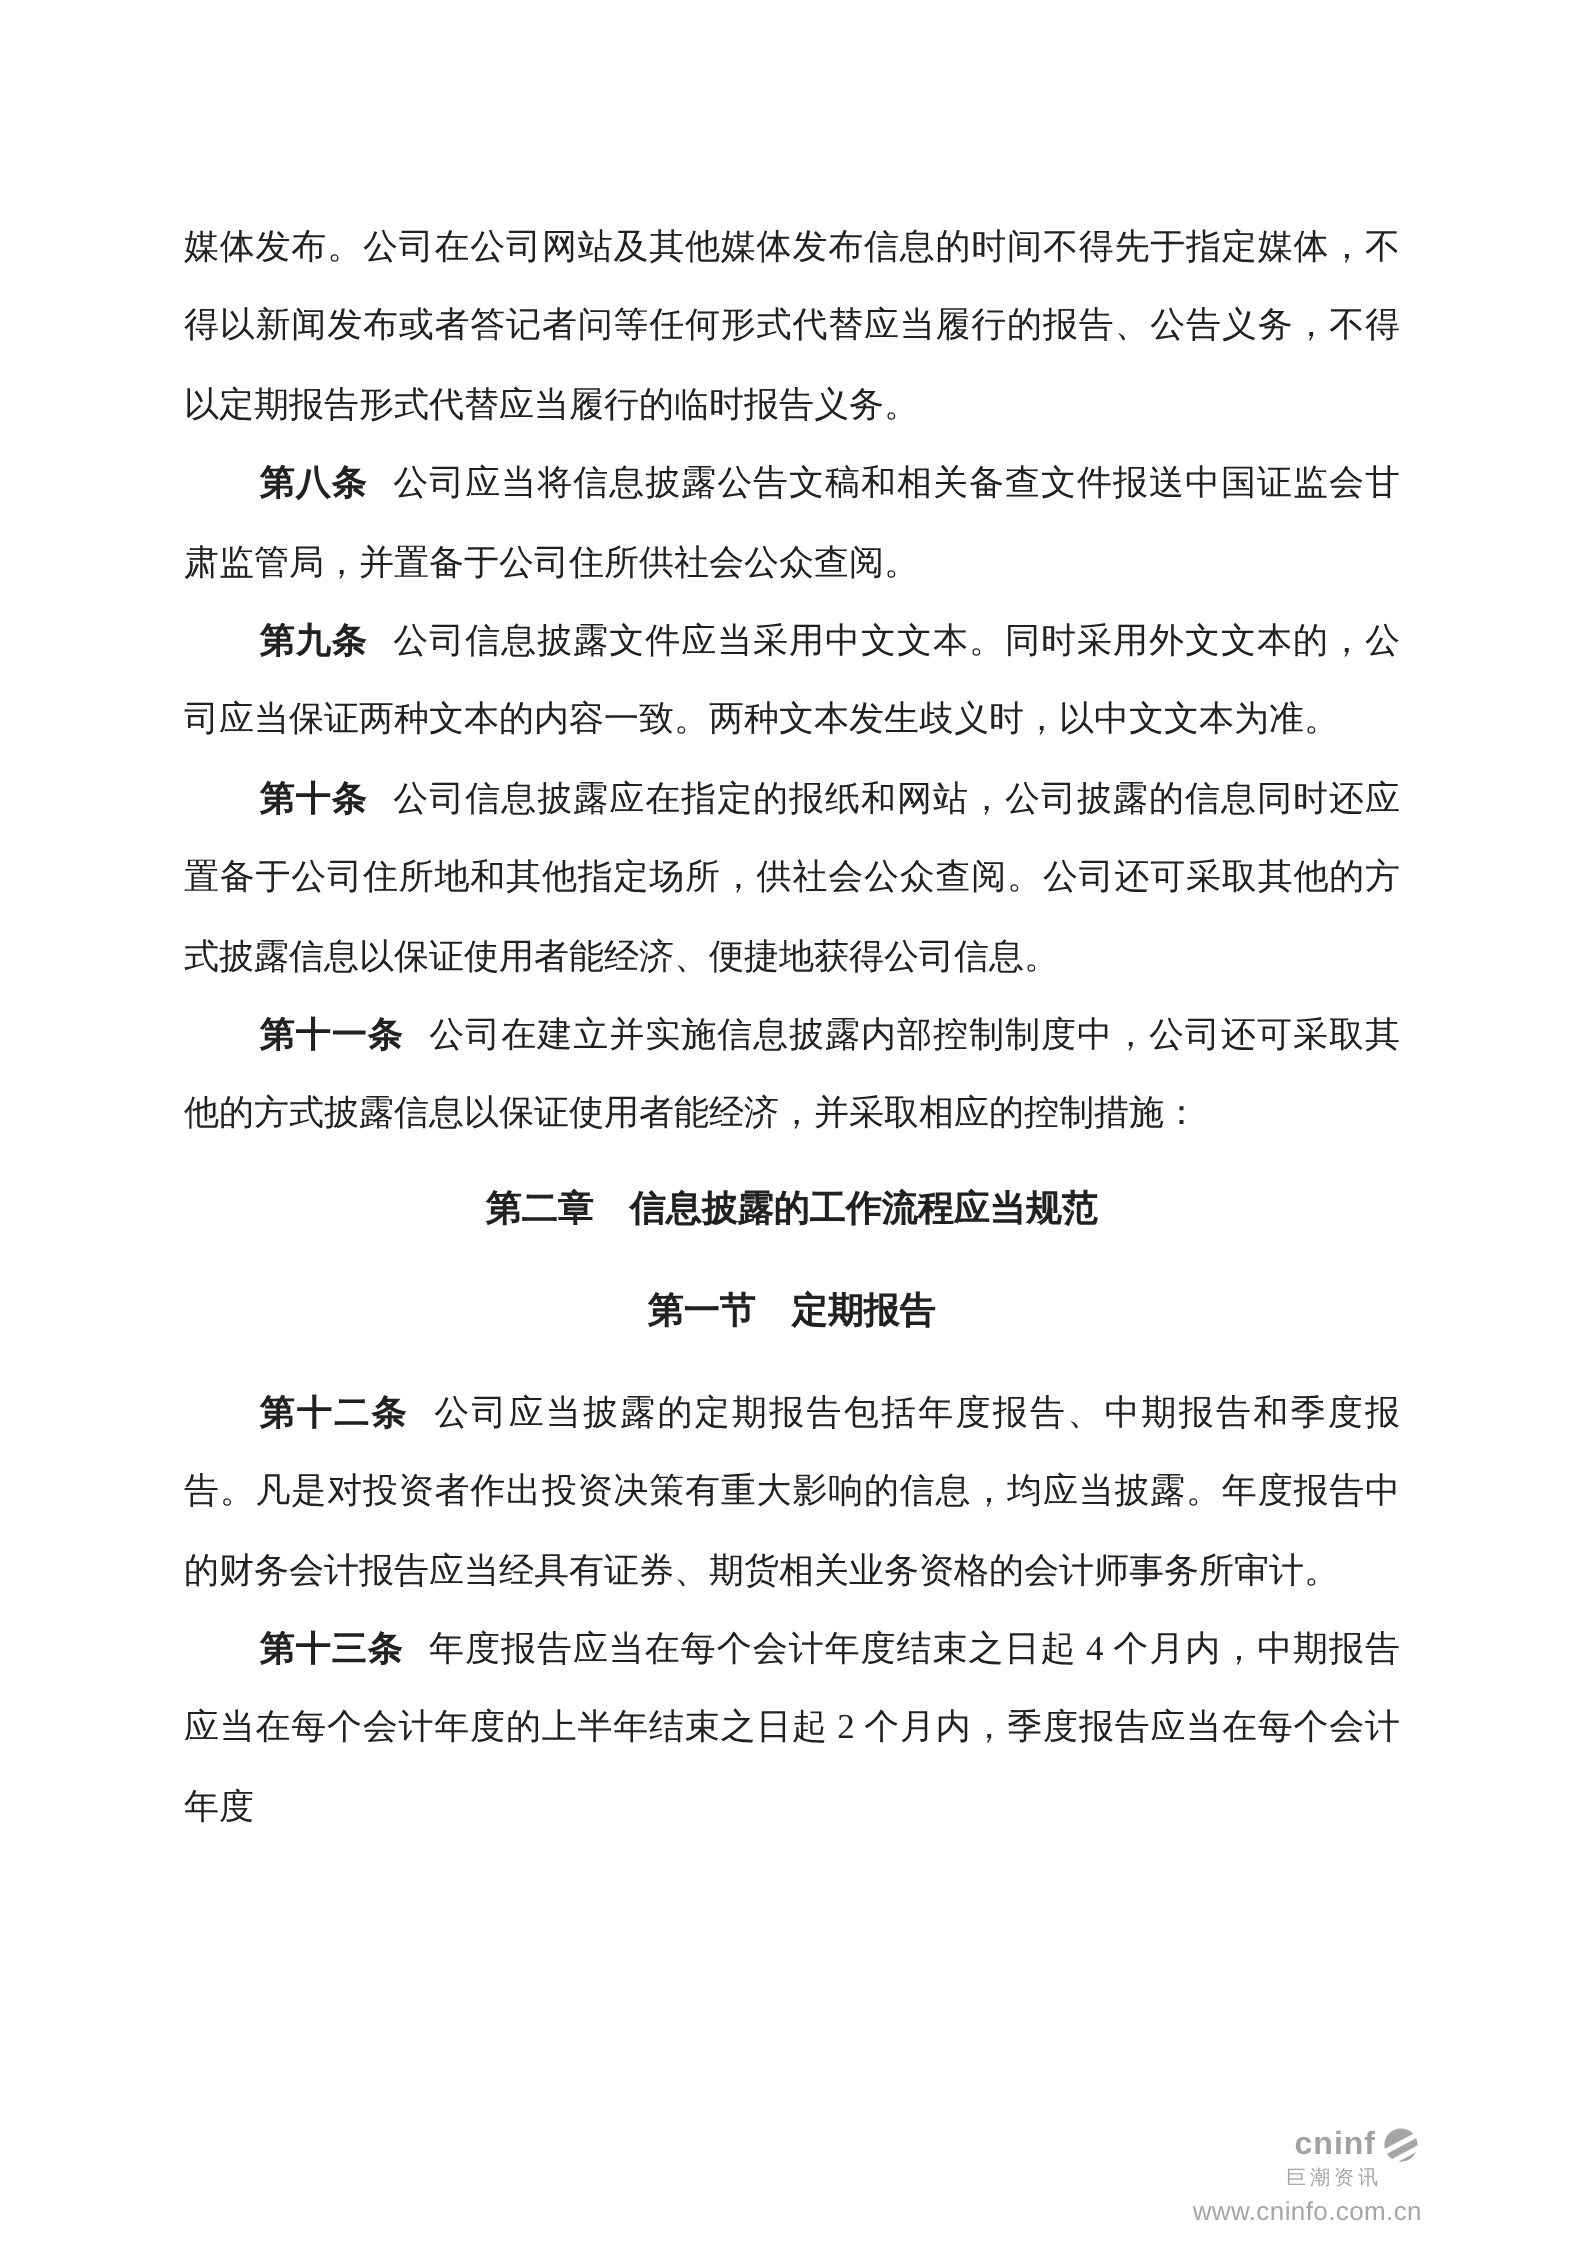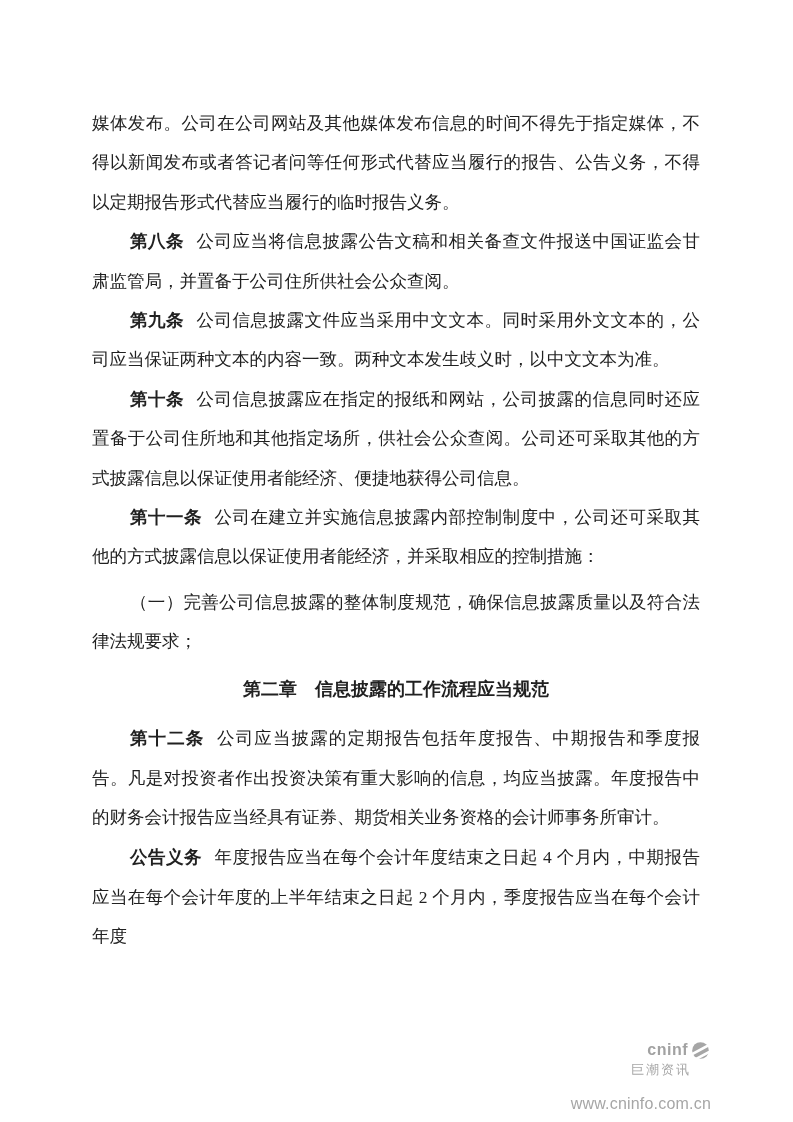--- a/index.html
+++ b/index.html
@@ -48,21 +48,20 @@
   }
   .section-heading {
     margin: 12px 0 0 0;
     text-align: center;
     text-indent: 0;
     font-weight: 700;
     font-size: 18px;
   }
   .after-section {
     margin-top: 11px;
-    font-family: Liberation Mono, monospace;
   }
   
   .wm {
     position: absolute;
     right: 5px;
     bottom: 8px;
     text-align: right;
     color: #a6a6a6;
     font-family: "Liberation Sans", "DejaVu Sans", sans-serif;
     user-select: none;
@@ -79,58 +78,58 @@
     font-size: 16px;
     letter-spacing: 0.5px;
     color: #a2a2a2;
   }
   .wm-swirl {
     width: 21px;
     height: 21px;
     display: block;
   }
   .wm-cn {
-    font-size: 13px;
+    font-size: 10px;
     letter-spacing: 2px;
     line-height: 1.25;
     margin: 1px 20px 0 0;
   }
   .wm-url {
-    font-size: 16px;
+    font-size: 13px;
     line-height: 1.25;
-    margin-top: 16px;
+    margin-top: 1px;
     letter-spacing: 0.2px;
   }
 </style>
 </head>
 <body>
 
 <div class="page">
 
   <div class="content">
 
     <p class="para"><span>媒体发布。公司在公司网站及其他媒体发布信息的时间不得先于指定媒体，不得以新闻发布或者答记者问等任何形式代替应当履行的报告、公告义务，不得以定期报告形式代替应当履行的临时报告义务。</span></p>
 
     <p class="para indent"><span class="art-label">第八条</span><span>公司应当将信息披露公告文稿和相关备查文件报送中国证监会甘肃监管局，并置备于公司住所供社会公众查阅。</span></p>
 
     <p class="para indent"><span class="art-label">第九条</span><span>公司信息披露文件应当采用中文文本。同时采用外文文本的，公司应当保证两种文本的内容一致。两种文本发生歧义时，以中文文本为准。</span></p>
 
     <p class="para indent"><span class="art-label">第十条</span><span>公司信息披露应在指定的报纸和网站，公司披露的信息同时还应置备于公司住所地和其他指定场所，供社会公众查阅。公司还可采取其他的方式披露信息以保证使用者能经济、便捷地获得公司信息。</span></p>
 
     <p class="para indent"><span class="art-label">第十一条</span><span>公司在建立并实施信息披露内部控制制度中，公司还可采取其他的方式披露信息以保证使用者能经济，并采取相应的控制措施：</span></p>
 
-    <p class="para indent item"><span>（一）完善公司信息披露的整体制度规范，确保信息披露质量以及符合法律法规要求；</span></p>
 
 
     <p class="para chapter-heading">第二章　信息披露的工作流程应当规范</p>
 
+    <p class="para section-heading">第一节　定期报告</p>
 
     <p class="para indent after-section"><span class="art-label">第十二条</span><span>公司应当披露的定期报告包括年度报告、中期报告和季度报告。凡是对投资者作出投资决策有重大影响的信息，均应当披露。年度报告中的财务会计报告应当经具有证券、期货相关业务资格的会计师事务所审计。</span></p>
 
-    <p class="para indent"><span class="art-label">公告义务</span><span>年度报告应当在每个会计年度结束之日起 4 个月内，中期报告应当在每个会计年度的上半年结束之日起 2 个月内，季度报告应当在每个会计年度</span></p>
+    <p class="para indent"><span class="art-label">第十三条</span><span>年度报告应当在每个会计年度结束之日起 4 个月内，中期报告应当在每个会计年度的上半年结束之日起 2 个月内，季度报告应当在每个会计年度</span></p>
 
   </div>
 
   <div class="wm">
     <div class="wm-top">
       <span class="wm-brand">cninf</span>
       <svg class="wm-swirl" viewBox="0 0 24 24" aria-hidden="true">
         <circle cx="12" cy="12" r="9.5" fill="#a6a6a6"></circle>
         <path d="M-3 19 L27 3" stroke="#ffffff" stroke-width="3" fill="none"></path>
         <path d="M-3 27 L27 11" stroke="#ffffff" stroke-width="3" fill="none"></path>

